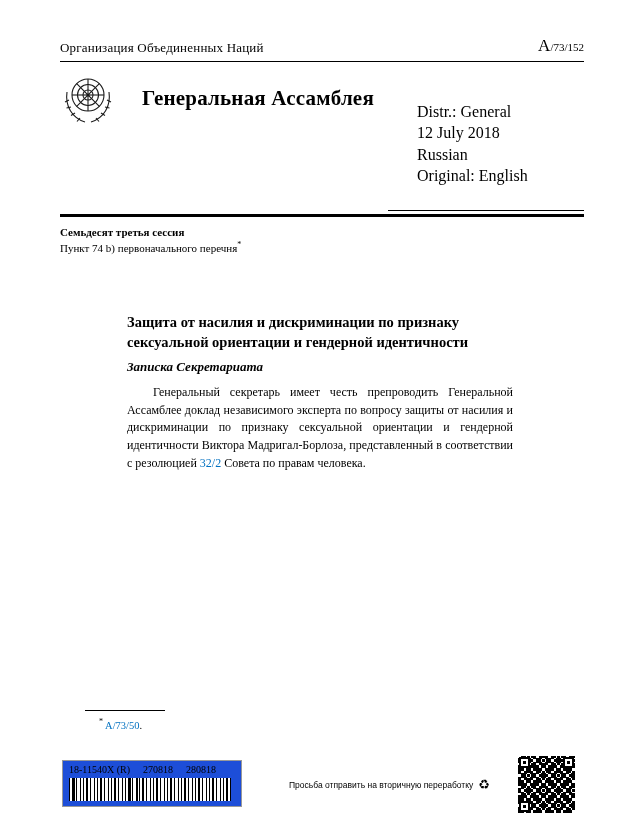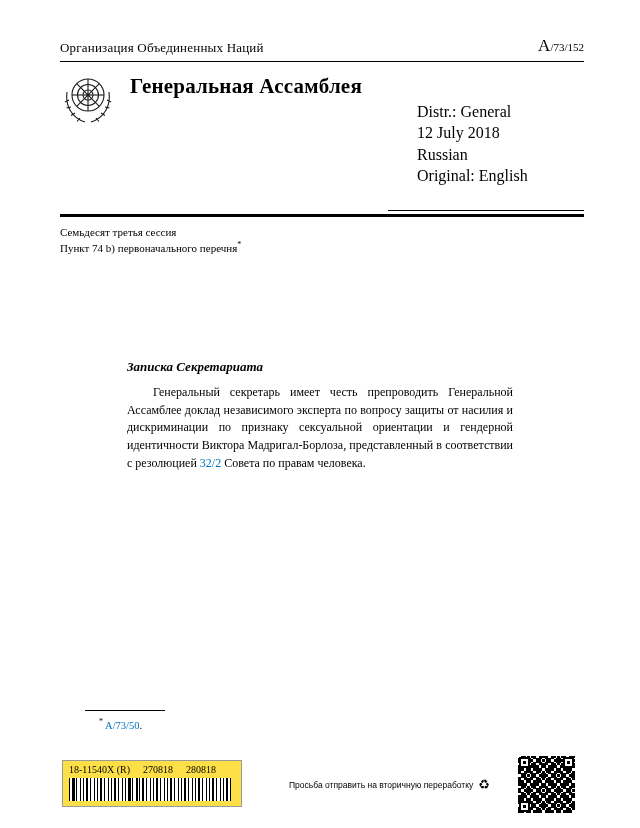--- a/index.html
+++ b/index.html
@@ -25,35 +25,35 @@
   .sym-rest { font-size: 11px; }
 
   .rule { background: #000; }
   .rule-thin   { position: absolute; left: 60px; right: 56px; top: 61px; height: 1px; }
   .rule-thin-r { position: absolute; left: 388px; right: 56px; top: 210px; height: 1px; }
   .rule-thick  { position: absolute; left: 60px; right: 56px; top: 214px; height: 3px; }
 
   .emblem { position: absolute; left: 58px; top: 70px; width: 60px; height: 62px; }
 
   .assembly {
-    position: absolute; left: 130px; top: 74px; margin: 0;
+    position: absolute; left: 130px; top: 74px; margin: 12px;
     font-size: 21px; font-weight: bold; letter-spacing: .2px;
   }
 
   .distr {
     position: absolute; left: 417px; top: 79px;
     font-size: 16px; line-height: 1.34; margin-top: 22px;
   }
 
   
   .session {
     position: absolute; left: 60px; top: 225px; width: 305px;
     font-size: 11px; line-height: 1.36;
   }
-  .session .bold { font-weight: normal; }
+  .session .bold { font-weight: bold; }
   .session sup { font-size: 8px; }
 
   
   .doc-title {
     position: absolute; left: 127px; top: 313px; width: 402px; margin: 0;
     font-size: 14.5px; font-weight: bold; line-height: 1.35;
   }
   .note-heading {
     position: absolute; left: 127px; top: 359px; margin: 0;
     font-size: 13px; font-weight: bold; font-style: italic;
@@ -67,21 +67,21 @@
   
   .footnote { position: absolute; left: 85px; top: 710px; font-size: 10.5px; }
   .fn-rule { width: 80px; height: 1px; background: #000; margin-bottom: 6px; }
   .fn-text { padding-left: 14px; }
   .fn-text sup { font-size: 8px; }
 
   
   .barcode-box {
     position: absolute; left: 62px; top: 760px; width: 180px;
     border: 1px solid #999; padding: 3px 6px 5px;
-    background: #fde047;
+    background: #1d4ed8;
   }
   .job-line { font-size: 10px; white-space: nowrap; display: flex; gap: 13px; }
   .barcode {
     margin-top: 3px; height: 23px; width: 162px;
     background: repeating-linear-gradient(90deg,
       #000 0 1px,   #fff 1px 3px,
       #000 3px 5.5px, #fff 5.5px 7px,
       #000 7px 8px,  #fff 8px 11px,
       #000 11px 12.5px, #fff 12.5px 14px);
   }
@@ -150,20 +150,21 @@
   </div>
 
   <div class="rule rule-thin-r"></div>
   <div class="rule rule-thick"></div>
 
   <div class="session">
     <div class="bold">Семьдесят третья сессия</div>
     <div><span>Пункт 74 b) первоначального перечня</span><sup>*</sup></div>
   </div>
 
+  <h2 class="doc-title">Защита от насилия и дискриминации по признаку сексуальной ориентации и гендерной идентичности</h2>
   <h3 class="note-heading">Записка Секретариата</h3>
 
   <p class="body-para"><span>Генеральный секретарь имеет честь препроводить Генеральной Ассамблее доклад независимого эксперта по вопросу защиты от насилия и дискриминации по признаку сексуальной ориентации и гендерной идентичности Виктора Мадригал-Борлоза, представленный в соответствии с резолюцией </span><a class="doc-link" href="#">32/2</a><span> Совета по правам человека.</span></p>
 
   <div class="footnote">
     <div class="fn-rule"></div>
     <div class="fn-text"><sup>*</sup> <a class="doc-link" href="#">A/73/50</a><span>.</span></div>
   </div>
 
   <div class="barcode-box">

